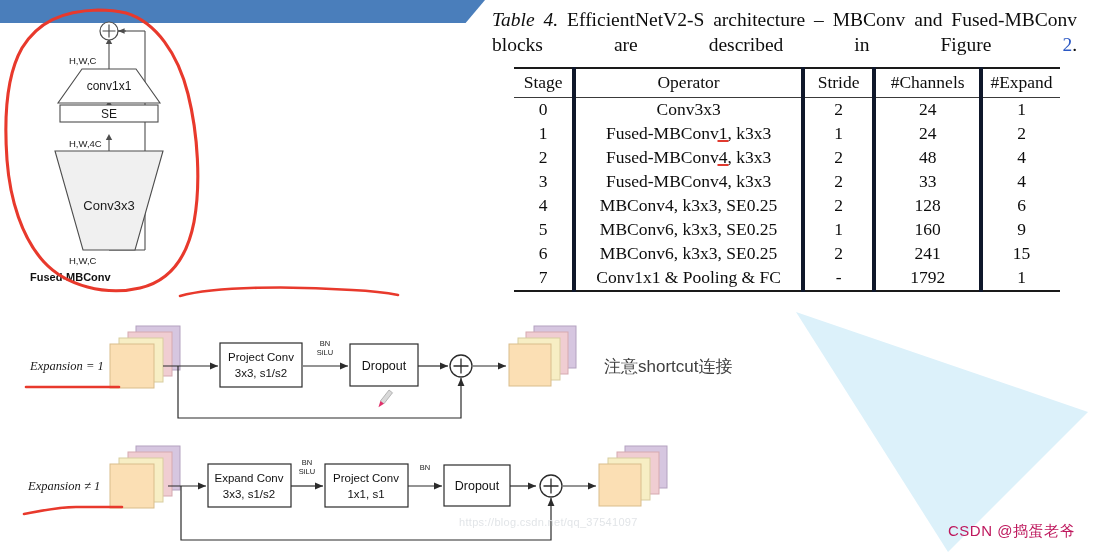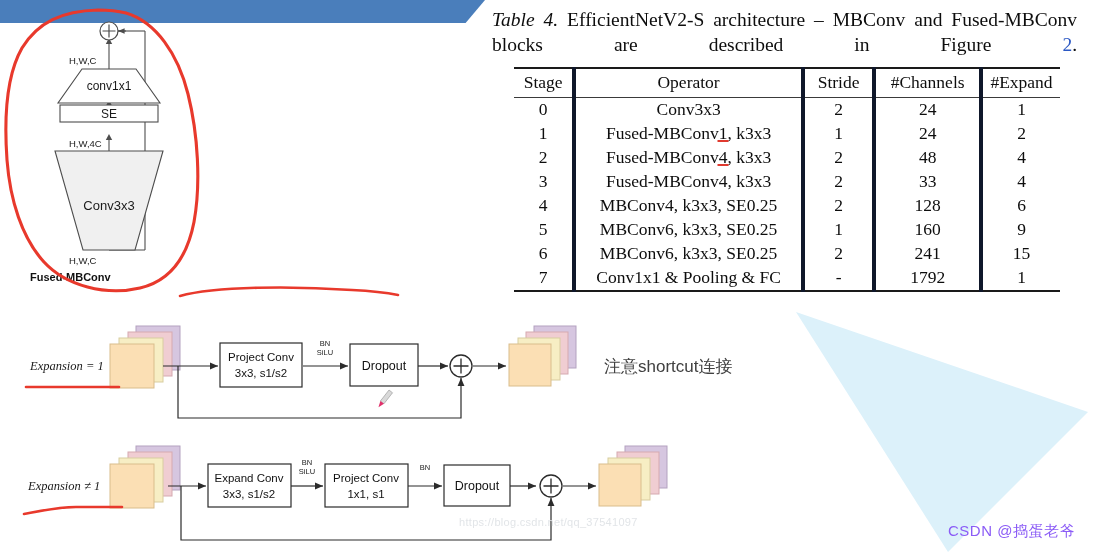--- a/index.html
+++ b/index.html
@@ -30,21 +30,21 @@
   
   .deco-triangle {
     position: absolute;
     left: 788px; top: 312px;
     width: 300px; height: 240px;
   }
 
   
   .wm-csdn {
     position: absolute; left: 948px; top: 522px;
-    font-size: 15px; color: #8b5cf6; letter-spacing: .5px;
+    font-size: 15px; color: #be185d; letter-spacing: .5px;
     white-space: nowrap;
   }
   .wm-url {
     position: absolute; left: 459px; top: 516px;
     font-size: 11px; color: #e2e5e8; letter-spacing: .3px;
     white-space: nowrap;
   }
 
   
   .fig-left { position: absolute; left: 14px; top: 14px; width: 190px; height: 270px; }

